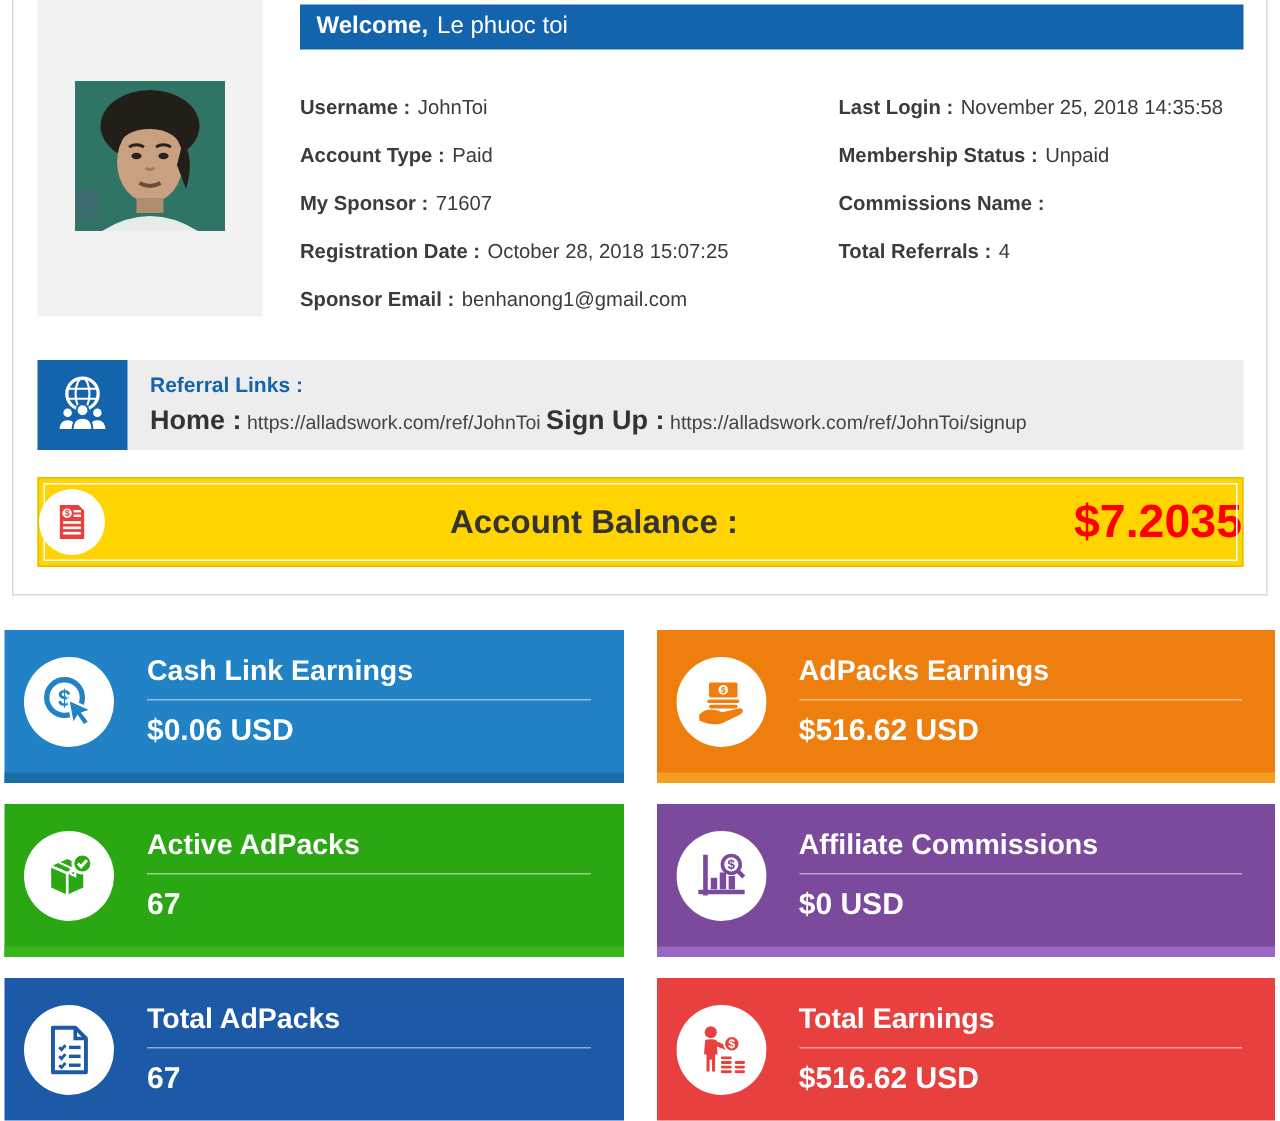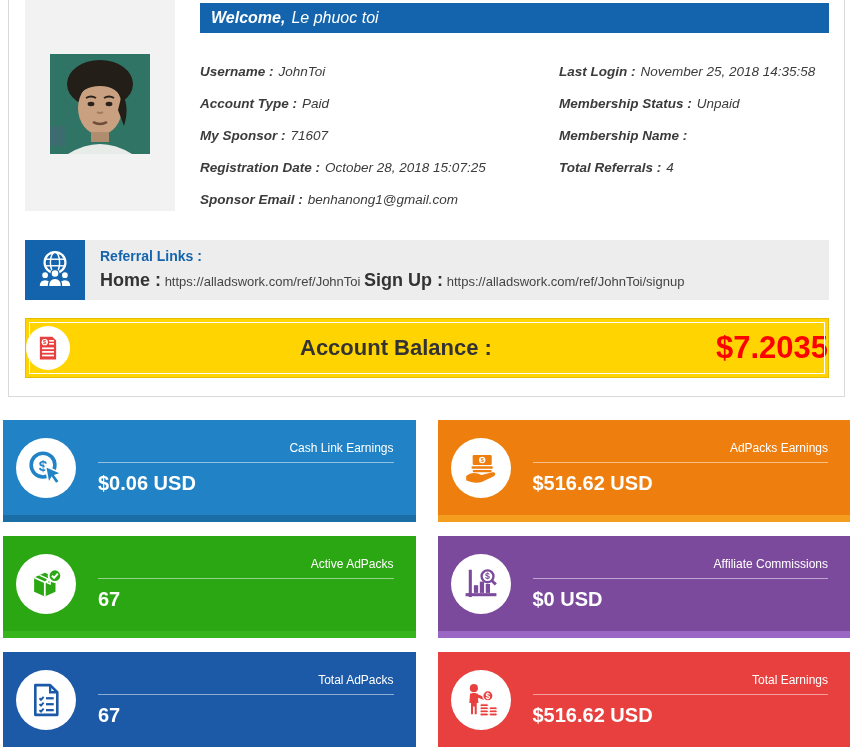--- a/index.html
+++ b/index.html
@@ -10,21 +10,21 @@
     font-family:"Liberation Sans", sans-serif;
     color:#3b3b3b;
   }
 
   
   .top-card {
     margin:0 8px; height:397px; background:#fff;
     border:1px solid #d9d9d9; border-top:none;
     position:relative;
   }
-  .profile-row { display:flex; padding-left:16px;font-style:italic; }
+  .profile-row { display:flex; padding-left:16px; }
   .photo-box {
     width:150px; height:211px; background:#f2f2f2; flex:0 0 150px;
     display:flex; justify-content:center; align-items:flex-start; padding-top:54px;
   }
   .avatar { width:100px; height:100px; overflow:hidden; }
   .main-col { flex:1; margin-left:25px; margin-right:15px; }
   .welcome-bar {
     margin-top:3px; height:30px; background:#1364ad; color:#fff;
     display:flex; align-items:center; padding-left:11px; font-size:16px;
   }
@@ -77,21 +77,21 @@
   .card { height:102px; position:relative; background:var(--cc); color:#fff; }
   .card .strip { position:absolute; left:0; right:0; bottom:0; height:7px; background:var(--cs); }
   .card-inner { display:flex; align-items:center; height:95px; padding-left:13px; }
   .icon-wrap {
     width:60px; height:60px; background:#fff; border-radius:50%;
     border:6px solid rgba(255,255,255,.35);
     display:flex; align-items:center; justify-content:center;
     color:var(--cc); flex:0 0 auto;
   }
   .card-text { margin-left:22px; flex:1; margin-right:22px; }
-  .card-title { font-size:12px; font-weight:400;text-align:right; }
+  .card-title { font-size:19px; font-weight:700; }
   .card-divider { border-bottom:1px solid rgba(255,255,255,.5); margin:7px 0 9px; }
   .card-value { font-size:20px; font-weight:700; }
 
   .card.c0 { --cc:#2183c5; --cs:#1b6da6; }
   .card.c1 { --cc:#ee7e0d; --cs:#f59d1e; }
   .card.c2 { --cc:#2ca714; --cs:#36b51d; }
   .card.c3 { --cc:#7c4a9c; --cs:#9a67c5; }
   .card.c4 { --cc:#1c59a6; --cs:#134a7d; }
   .card.c5 { --cc:#e8403e; --cs:#cf2b2e; }
 </style>
@@ -155,21 +155,21 @@
         <div class="info-col-right">
           <div class="info-row">
             <b>Last Login :</b>
             <span>November 25, 2018 14:35:58</span>
           </div>
           <div class="info-row">
             <b>Membership Status :</b>
             <span>Unpaid</span>
           </div>
           <div class="info-row">
-            <b>Membership Name :</b>
+            <b>Commissions Name :</b>
             <span></span>
           </div>
           <div class="info-row">
             <b>Total Referrals :</b>
             <span>4</span>
           </div>
         </div>
       </div>
     </div>
   </div>

